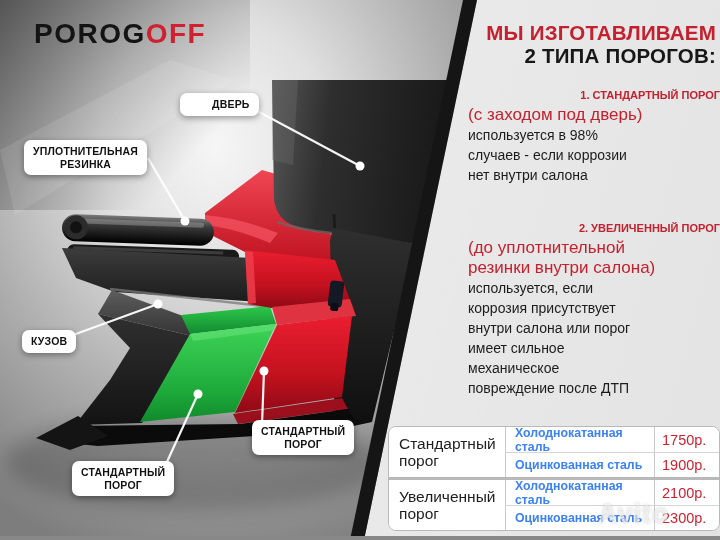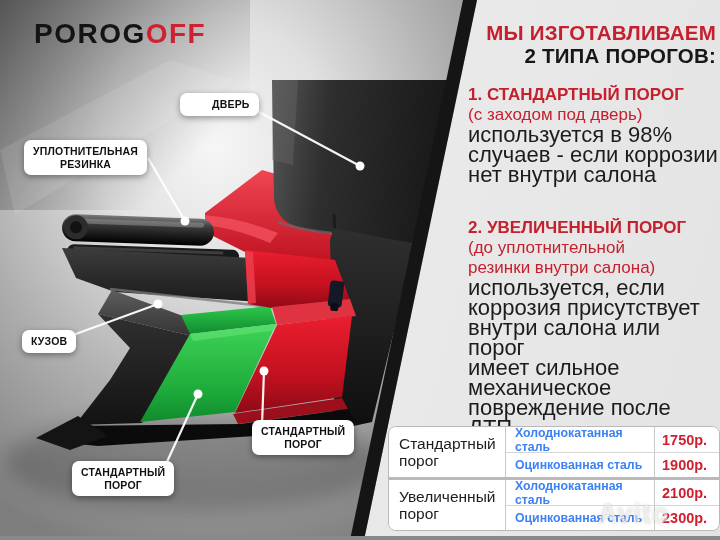--- a/index.html
+++ b/index.html
@@ -24,36 +24,36 @@
   #lbl-increased{left:252px;top:420px;}
   #lbl-standard{left:72px;top:461px;}
   
   .heading{position:absolute;left:462px;top:21px;width:254px;text-align:right;
            font-size:20.5px;font-weight:800;line-height:23px;letter-spacing:.2px;}
   .heading .h-red{display:block;color:#c4202e;}
   .heading .h-black{display:block;color:#171717;}
   .section{position:absolute;left:468px;width:252px;line-height:20px;}
   #section-1{top:85px;}
   #section-2{top:218px;}
-  .sec-title{font-size:17px;font-weight:700;color:#c4202e;}
+  .sec-title{font-size:11px;font-weight:700;color:#c4202e;text-align:right;}
   .sec-subtitle{font-size:17px;font-weight:400;color:#c4202e;white-space:pre-line;}
-  .sec-body{font-size:22px;font-weight:500;color:#1c1c1c;white-space:pre-line;}
+  .sec-body{font-size:14px;font-weight:500;color:#1c1c1c;white-space:pre-line;}
   
   .ptable{position:absolute;left:388px;top:426px;width:330px;background:#fff;
           border:1px solid #b9b9b9;border-radius:8px;overflow:hidden;
           display:grid;grid-template-columns:116px 149px 1fr;
           grid-template-rows:25px 25px 3px 25px 25px;}
   .pt-cell{display:flex;align-items:center;background:#fff;}
   .pt-type{grid-column:1;padding-left:10px;font-size:15.5px;line-height:17px;
            color:#1d1d1d;font-weight:500;}
   .pt-type.g1{grid-row:1/3;} .pt-type.g2{grid-row:4/6;}
   .pt-mat{grid-column:2;border-left:1px solid #c9c9c9;padding-left:9px;
           font-size:12.3px;font-weight:700;color:#3b82f6;}
   .pt-price{grid-column:3;border-left:1px solid #c9c9c9;padding-left:7px;
-            font-size:14.5px;font-weight:700;color:#cf1f2e;}
+            font-size:14.5px;font-weight:400;color:#cf1f2e;}
   .r1{grid-row:1;} .r2{grid-row:2;border-top:1px solid #d6d6d6;}
   .r4{grid-row:4;} .r5{grid-row:5;border-top:1px solid #d6d6d6;}
   .pt-divider{grid-row:3;grid-column:1/4;background:#b9b9b9;}
   
   .watermark{position:absolute;left:598px;top:499px;font-size:27px;font-weight:700;
              letter-spacing:1px;color:rgba(255,255,255,.55);
              text-shadow:0 0 3px rgba(110,110,110,.35);pointer-events:none;}
 </style>
 </head>
 <body>

